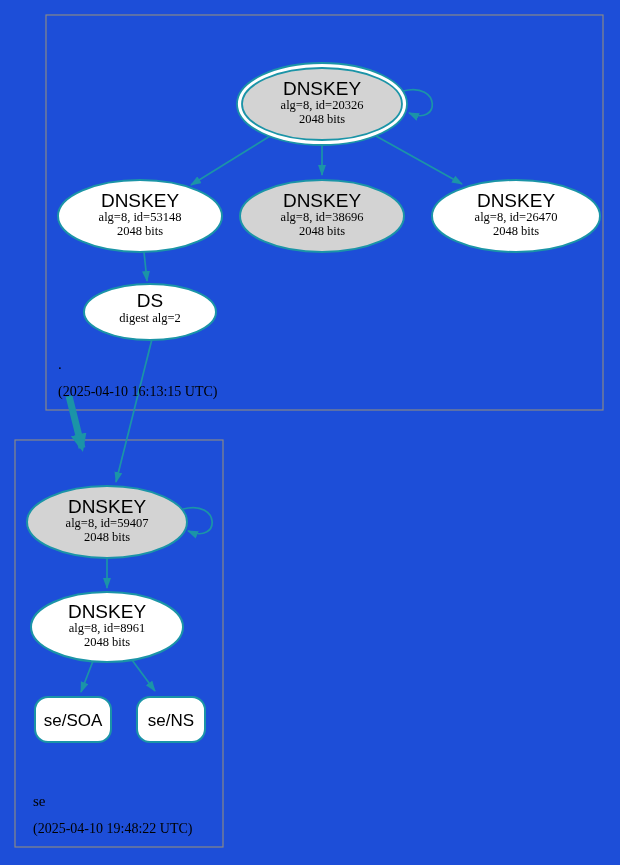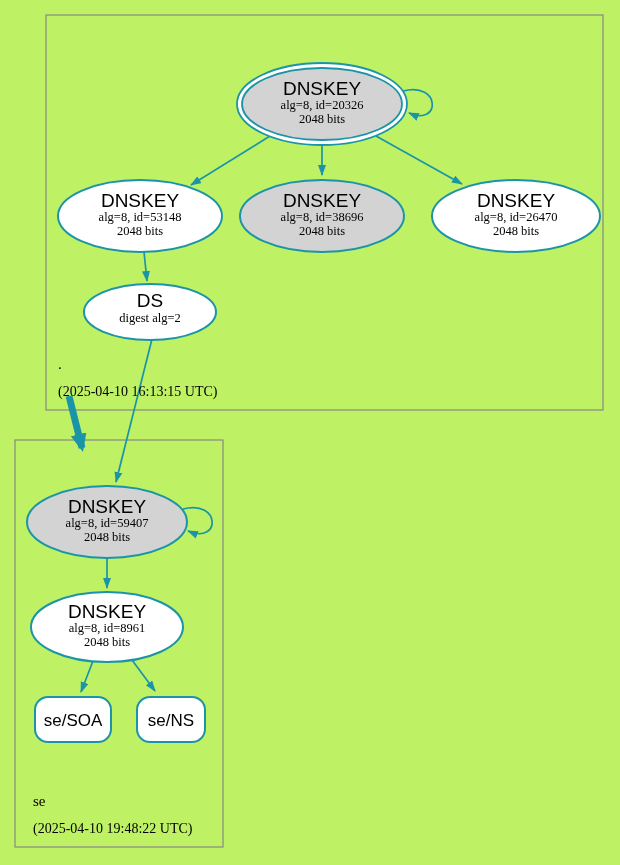--- a/index.html
+++ b/index.html
@@ -1,16 +1,16 @@
 <!DOCTYPE html>
 <html><head>
 <meta charset="utf-8">
 <style>
   html,body{margin:0;padding:0;background:#ffffff;}
-  .stage{position:relative;width:620px;height:865px;background:#bef264;}
+  .stage{position:relative;width:620px;height:865px;background:#1d4ed8;}
   svg{display:block;}
   .cluster{fill:none;stroke:#888888;stroke-width:1.2;}
   .edge{stroke:#1b94a7;stroke-width:1.7;fill:none;}
   .edge-thick{stroke:#1b94a7;stroke-width:7;fill:none;}
   .node-white{fill:#ffffff;stroke:#1b94a7;stroke-width:2;}
   .node-gray{fill:#d3d3d3;stroke:#1b94a7;stroke-width:2;}
   .node-outer{fill:#ffffff;stroke:#1b94a7;stroke-width:1.8;}
   .node-inner{fill:#d3d3d3;stroke:#1b94a7;stroke-width:1.8;}
   .ah{fill:#1b94a7;}
   text{fill:#000000;}

